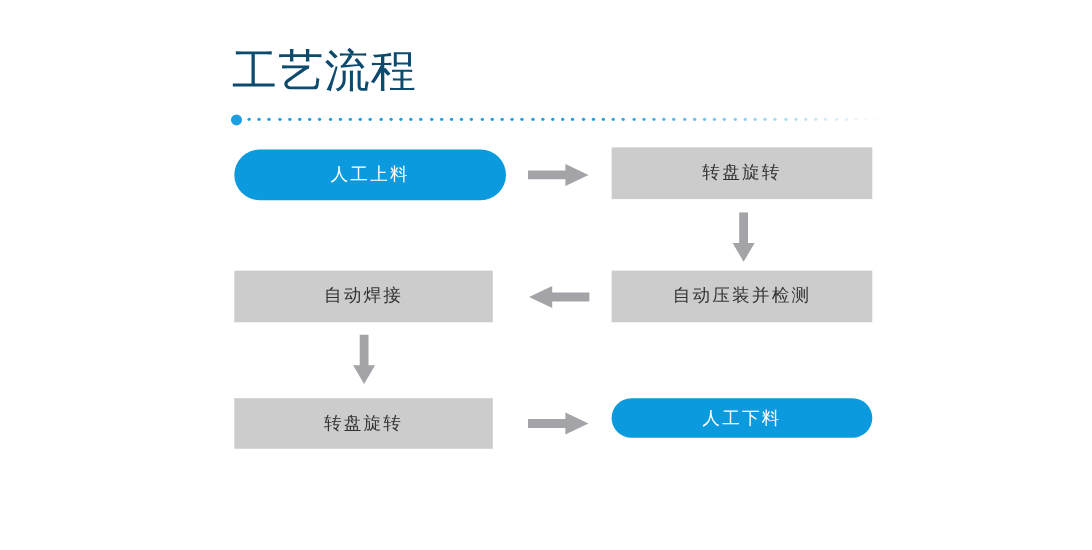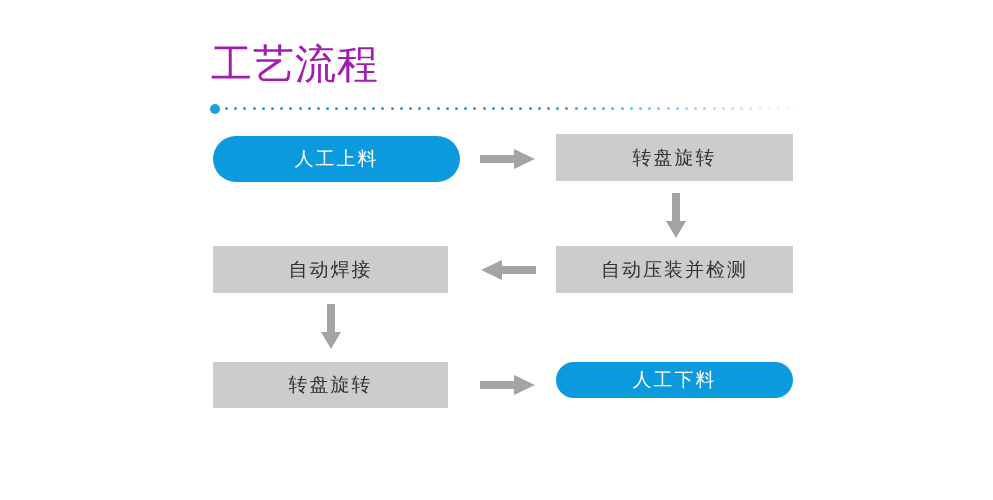--- a/index.html
+++ b/index.html
@@ -22,21 +22,21 @@
   }
 
   
   .page-title {
     position: absolute;
     left: 211px;
     top: 38px;
     font-size: 41px;
     line-height: 52px;
     font-weight: 400;
-    color: #a21caf;
+    color: #0c4a6e;
     letter-spacing: 1px;
     white-space: nowrap;
     text-align: center;
   }
 
   .title-rule {
     position: absolute;
     left: 210px;
     top: 103px;
     width: 600px;
@@ -68,21 +68,21 @@
     display: block;
   }
 
   
   .node {
     position: absolute;
     display: flex;
     align-items: center;
     justify-content: center;
     box-sizing: border-box;
-    font-size: 19px;
+    font-size: 16px;
     letter-spacing: 2px;
     white-space: nowrap;
   }
   .node.process {
     background: #cccccc;
     color: #333333;
   }
   .node.terminal {
     background: #0c9ade;
     color: #ffffff;

